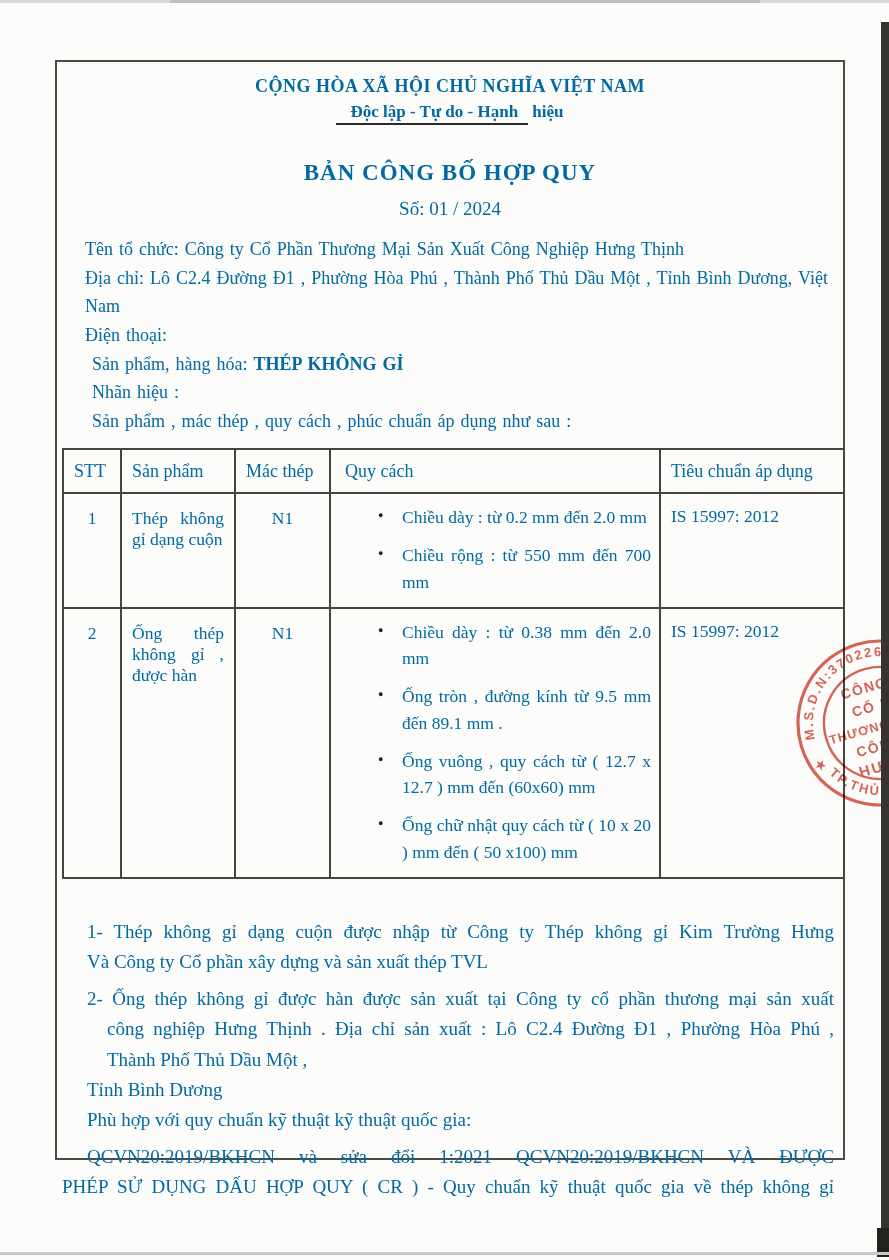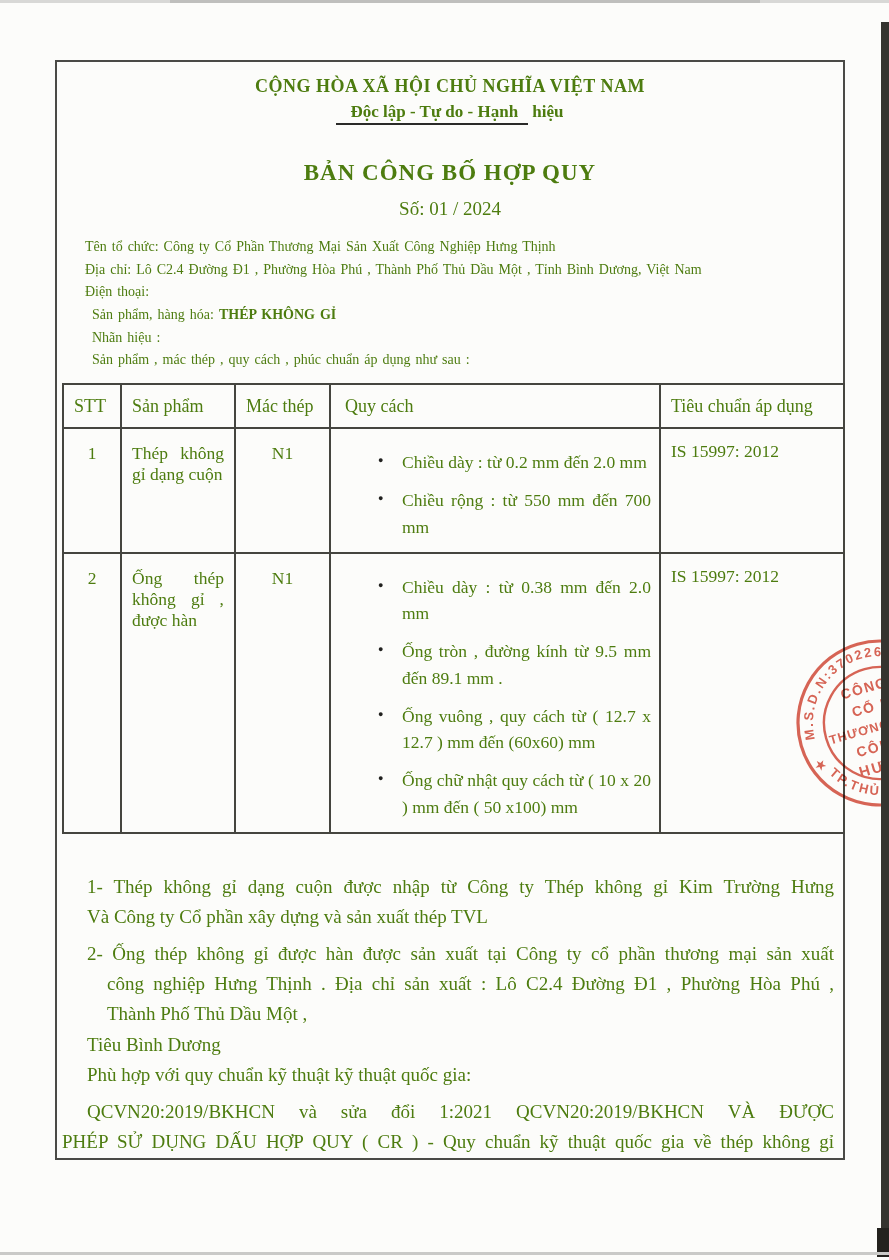--- a/index.html
+++ b/index.html
@@ -1,59 +1,59 @@
 <!DOCTYPE html>
 <html><head>
 <meta charset="utf-8">
 <style>
   html,body{margin:0;padding:0;background:#e8e8e6;}
   .page{
     position:relative; width:889px; height:1260px; margin:0 auto;
     background:#fcfcfa; overflow:hidden;
     font-family:"Liberation Serif","DejaVu Serif",serif;
-    color:#4d7c0f;
+    color:#0369a1;
   }
   .scan-strip-top{position:absolute;left:0;top:0;width:889px;height:3px;background:#d8d8d6;}
   .scan-strip-top-dark{position:absolute;left:170px;top:0;width:590px;height:3px;background:#bfbfbd;}
   .scan-strip-right{position:absolute;left:881px;top:22px;width:8px;height:1233px;background:#35342f;}
   .scan-strip-right-cap{position:absolute;left:877px;top:1228px;width:12px;height:29px;background:#23221e;}
   .scan-strip-bottom{position:absolute;left:0;top:1252px;width:889px;height:3px;background:#c9c9c7;}
 
   .frame{
     position:absolute; left:55px; top:60px; width:790px; height:1100px;
     border:2px solid #4a4a46; box-sizing:border-box; padding-top:14px;
   }
   .center{text-align:center;}
   .nat-title{font-size:18px;font-weight:bold;letter-spacing:.5px;}
   .motto{font-size:17px;font-weight:bold;margin-top:5px;}
   .motto .u{border-bottom:2px solid #2a2a28;padding:0 10px 2px 14px;}
   .doc-title{font-size:23px;font-weight:bold;letter-spacing:1px;margin-top:38px;}
   .doc-no{font-size:19px;margin-top:12px;}
 
-  .org{margin:16px 12px 0 28px;font-size:14px;line-height:1.55;word-spacing:1.5px;}
+  .org{margin:16px 12px 0 28px;font-size:18px;line-height:1.55;word-spacing:1.5px;}
   .org .line{margin-top:1px;}
   .org .indent{margin-left:7px;}
   .bold{font-weight:bold;}
 
   table.spec{
     border-collapse:collapse; margin:12px 0 0 5px; width:781px;
     font-size:17.5px; table-layout:fixed;
   }
   table.spec th, table.spec td{border:2px solid #45453f;vertical-align:top;box-sizing:border-box;}
   table.spec th{font-weight:normal;height:44px;vertical-align:middle;text-align:left;padding:2px 4px 2px 10px;font-size:18px;}
   th.c-stt, td.c-stt{width:58px;text-align:center;}
   th.c-sp , td.c-sp {width:114px;}
   th.c-mt , td.c-mt {width:95px;text-align:center;}
   th.c-qc , td.c-qc {width:330px;}
   th.c-tc , td.c-tc {width:184px;margin-top:36px;}
   td{padding-top:12px;}
   td.c-stt{padding-top:14px;}
   td.c-sp{padding:14px 10px 0 10px;text-align:justify;}
   td.c-mt{padding-top:14px;}
-  td.c-qc{padding:20px 8px 0 0;}
+  td.c-qc{padding:10px 8px 0 0;}
   td.c-tc{padding:12px 19px 0 10px;}
   tr.r1 td{height:94px;}
   tr.r2 td{height:242px;}
   ul.qlist{list-style:none;margin:0;padding:0;}
   ul.qlist li{position:relative;margin:0 0 12px 45px;padding-left:26px;text-align:justify;line-height:1.5;}
   ul.qlist li::before{content:"●";position:absolute;left:2px;top:5px;font-size:9px;color:#21211f;}
 
   .notes{margin:38px 9px 0 30px;font-size:19px;line-height:1.6;}
   .notes .full{text-align:justify;text-align-last:justify;}
   .notes .cont{margin-left:20px;}
@@ -128,21 +128,21 @@
       </tr>
     </tbody>
       </table>
 
     <div class="notes">
       <div class="full">1-  Thép không gỉ dạng cuộn được nhập từ Công ty Thép không gỉ Kim Trường Hưng</div>
       <div>Và Công ty Cổ phần xây dựng và sản xuất thép TVL</div>
       <div class="full gap">2-  Ống thép không gỉ được hàn được sản xuất tại Công ty cổ phần thương mại sản xuất</div>
       <div class="cont full">công nghiệp Hưng Thịnh . Địa chỉ sản xuất : Lô C2.4 Đường Đ1 , Phường Hòa Phú ,</div>
       <div class="cont">Thành Phố Thủ Dầu Một ,</div>
-      <div>Tiêu Bình Dương</div>
+      <div>Tỉnh Bình Dương</div>
       <div>Phù hợp với quy chuẩn kỹ thuật kỹ thuật quốc gia:</div>
       <div class="full gap">QCVN20:2019/BKHCN và sửa đổi 1:2021 QCVN20:2019/BKHCN VÀ ĐƯỢC</div>
       <div class="outd full">PHÉP SỬ DỤNG DẤU HỢP QUY ( CR ) -  Quy chuẩn kỹ thuật quốc gia về thép không gỉ</div>
     </div>
 
   </div>
 
   <svg class="stamp" viewBox="0 0 240 240">
     <g transform="rotate(-16 110 115)">
       <circle cx="110" cy="115" r="82" fill="none" stroke="#d65848" stroke-width="3.2"></circle>

